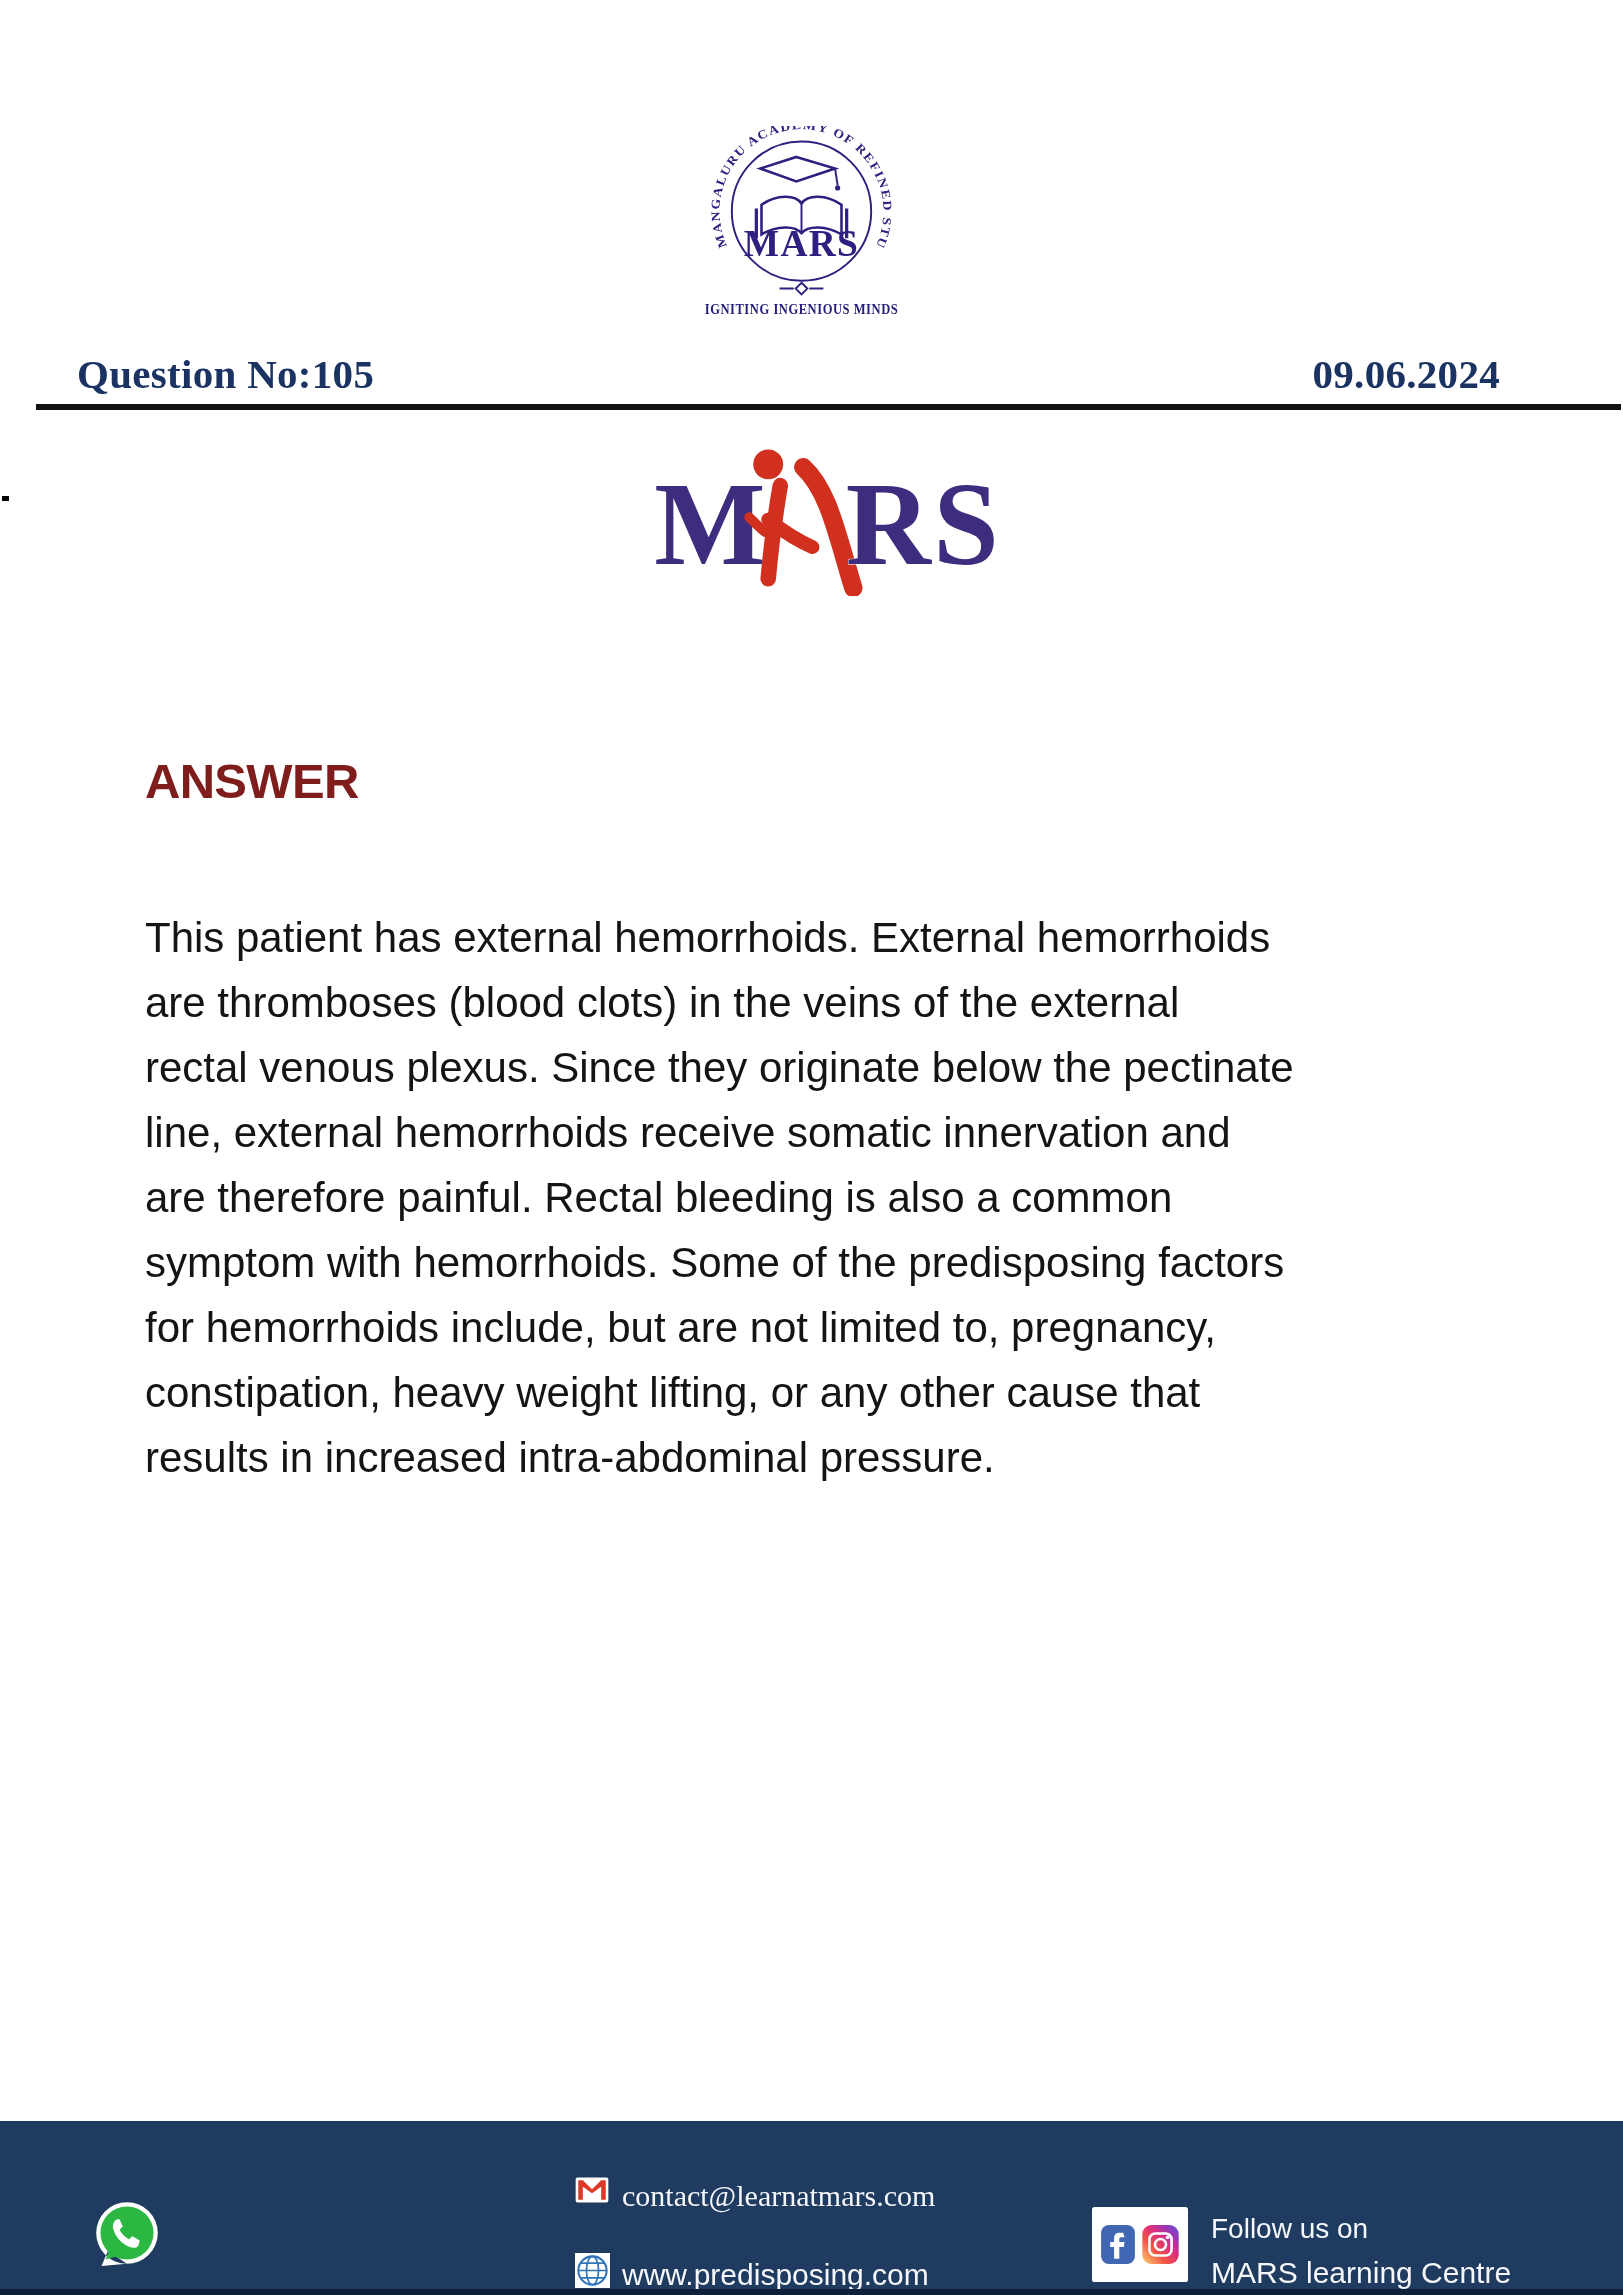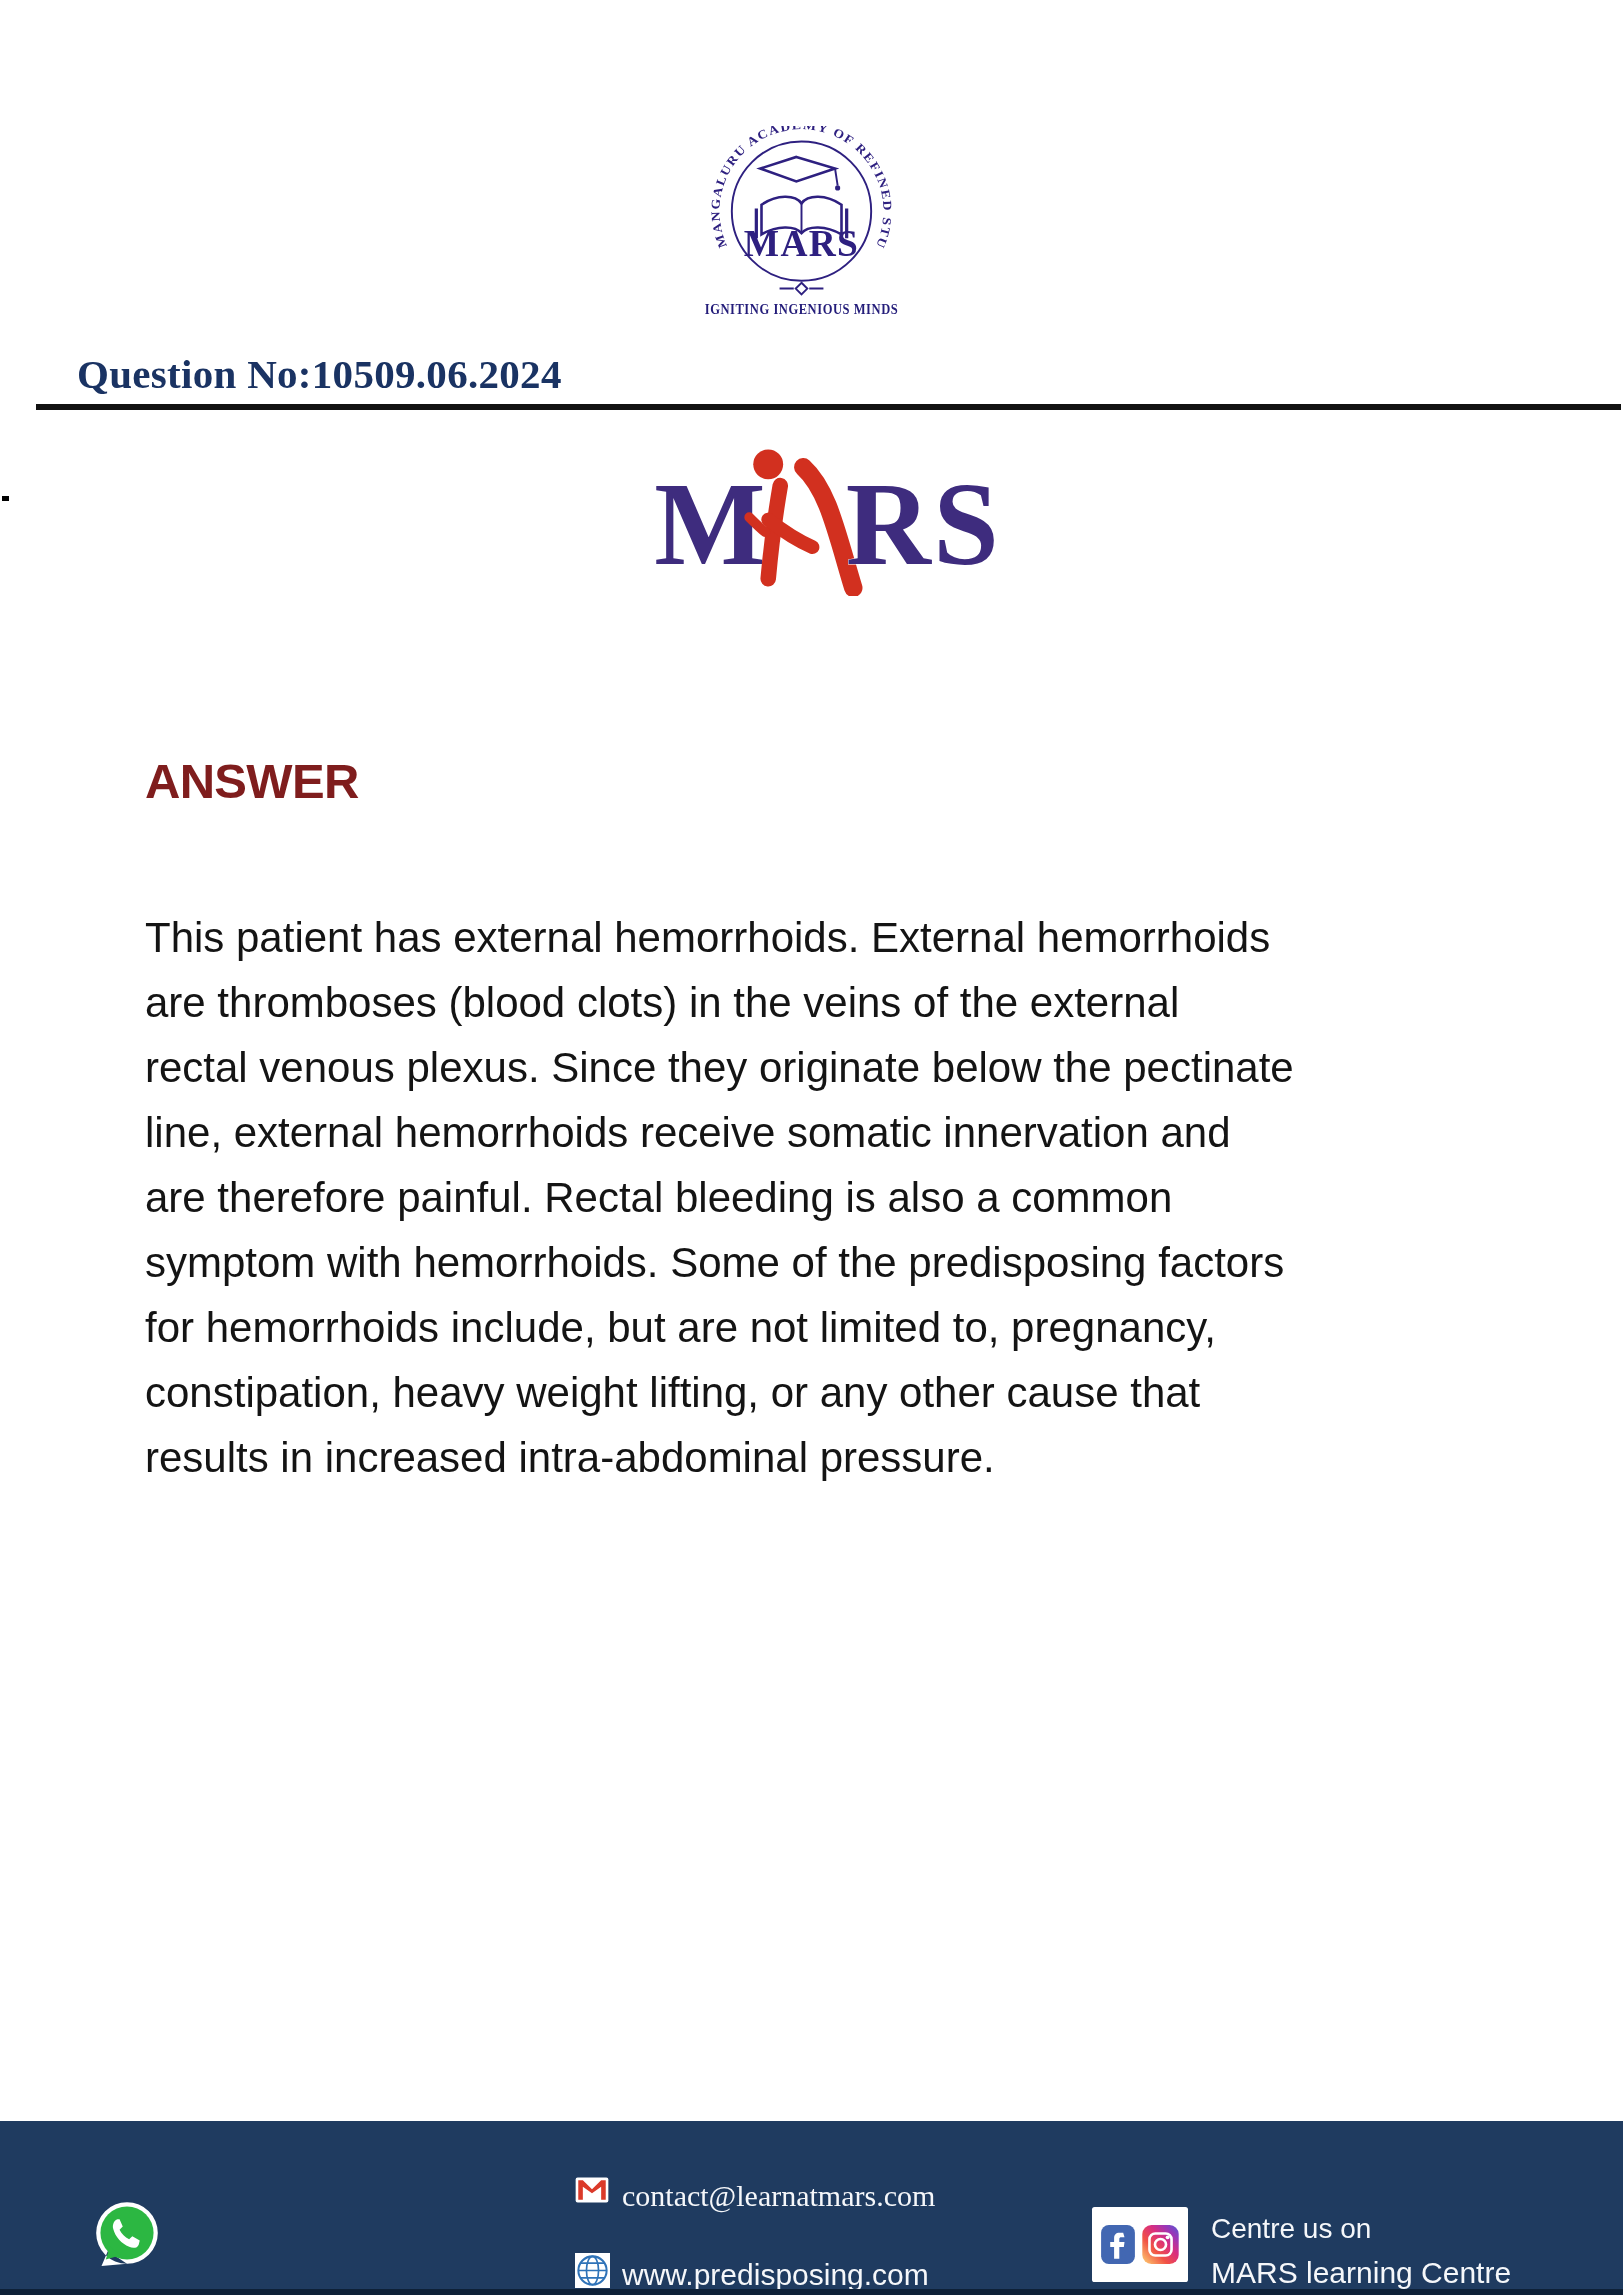--- a/index.html
+++ b/index.html
@@ -9,21 +9,21 @@
     background:#ffffff;
     overflow:hidden;
     font-family:"Liberation Sans", sans-serif;
   }
   
   .seal{position:absolute;left:698px;top:126px;width:207px;height:200px;}
   .seal text{font-family:"Liberation Serif", serif;font-weight:bold;}
   
   .header-row{
     position:absolute;left:77px;top:350px;width:1423px;height:51px;
-    display:flex;justify-content:flex-start;align-items:flex-start;
+    display:flex;justify-content:space-between;align-items:flex-start;
     font-family:"Liberation Serif", serif;font-weight:bold;
     font-size:41px;color:#1A3363;letter-spacing:0.3px;
   }
   .header-rule{
     position:absolute;left:36px;top:404px;width:1585px;height:5.9px;
     background:#121212;
   }
   .margin-dash{
     position:absolute;left:2px;top:496px;width:7.2px;height:4.6px;background:#000;
   }
@@ -173,20 +173,20 @@
             <stop offset="1" stop-color="#515BD4"></stop>
           </linearGradient>
         </defs>
         <rect x="0" y="0" width="56" height="60" rx="14" fill="url(#instaGrad)"></rect>
         <rect x="11" y="13" width="34" height="34" rx="9" fill="none" stroke="#ffffff" stroke-width="4"></rect>
         <circle cx="28" cy="30" r="8.5" fill="none" stroke="#ffffff" stroke-width="4"></circle>
         <circle cx="39" cy="19" r="3" fill="#ffffff"></circle>
       </svg>
     </div>
 
-    <div class="follow-line1">Centre us on</div>
+    <div class="follow-line1">Follow us on</div>
     <div class="follow-line2">MARS learning Centre</div>
 
     <div class="footer-bottom-strip"></div>
   </footer>
 
 </div>
 
 
 </body></html>

